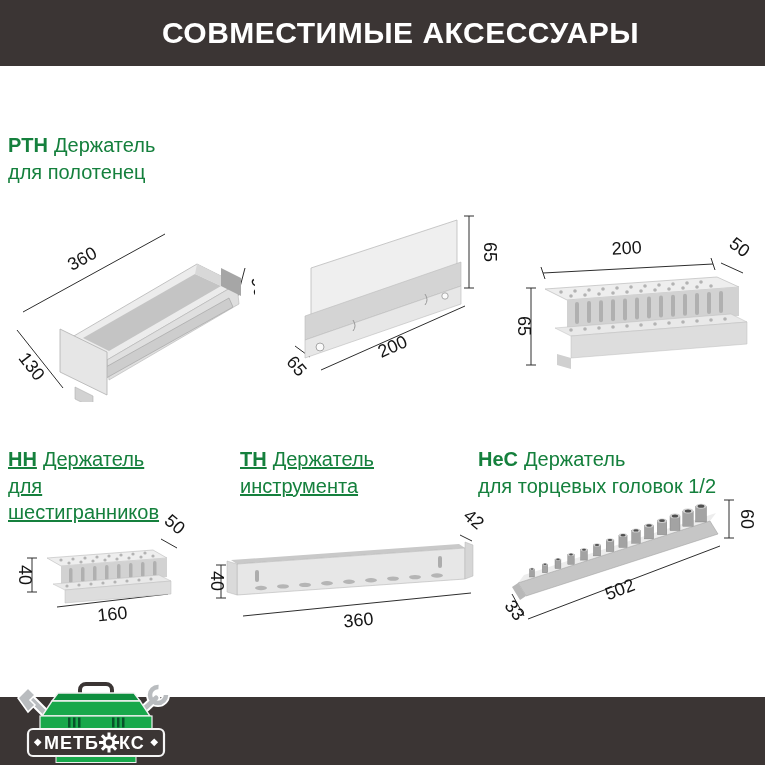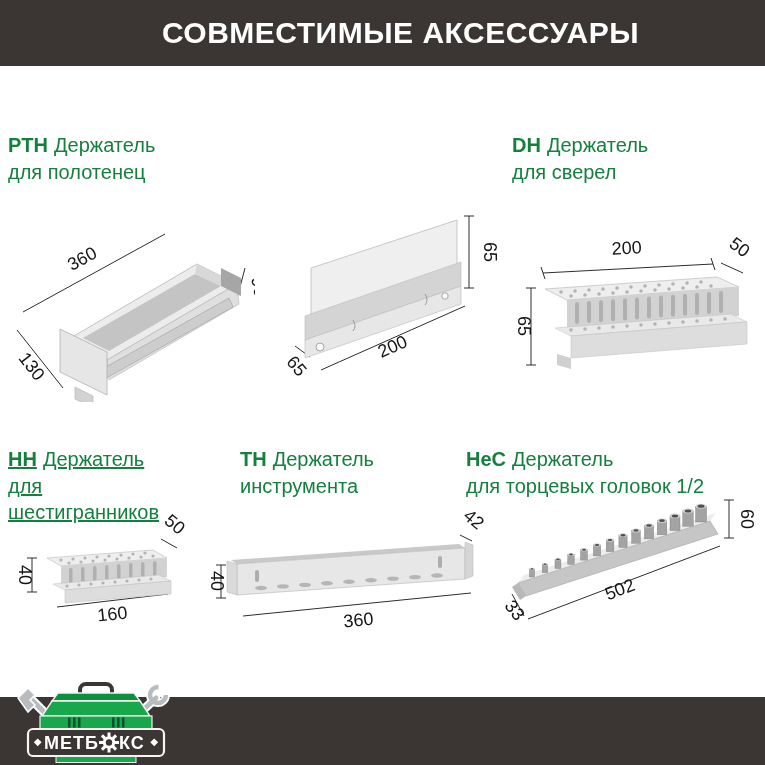--- a/index.html
+++ b/index.html
@@ -23,34 +23,30 @@
 <div class="page">
 
   <div class="topbar">
     <h1>СОВМЕСТИМЫЕ АКСЕССУАРЫ</h1>
   </div>
 
   <div class="ptitle" style="left:8px;top:106px;width:244px;">
     <span class="pcode">PTH</span><span>Держатель
 для полотенец</span>
   </div>
-  <div class="ptitle" style="left:512px;top:106px;width:246px;">
-    <span class="pcode">DH</span><span>Держатель
-для сверел</span>
-  </div>
   <div class="ptitle" style="left:8px;top:420px;width:224px;text-decoration:underline;">
     <span class="pcode">HH</span><span>Держатель
 для
 шестигранников</span>
   </div>
-  <div class="ptitle" style="left:240px;top:420px;width:290px;">
+  <div class="ptitle" style="left:240px;top:420px;width:290px;text-decoration:underline;">
     <span class="pcode">TH</span><span>Держатель
 инструмента</span>
   </div>
-  <div class="ptitle" style="left:466px;top:420px;width:287px;">
+  <div class="ptitle" style="left:478px;top:420px;width:287px;">
     <span class="pcode">HeC</span><span>Держатель
 для торцевых головок 1/2</span>
   </div>
 
   <svg class="pimg" style="left:5px;top:212px;" width="250" height="190" viewBox="0 0 250 190">
     <g stroke="#2e2e2e" stroke-width="1" fill="none">
       <line x1="18" y1="100" x2="160" y2="22"></line>
       <line x1="240" y1="56" x2="230" y2="94"></line>
       <line x1="12" y1="118" x2="58" y2="176"></line>
     </g>

